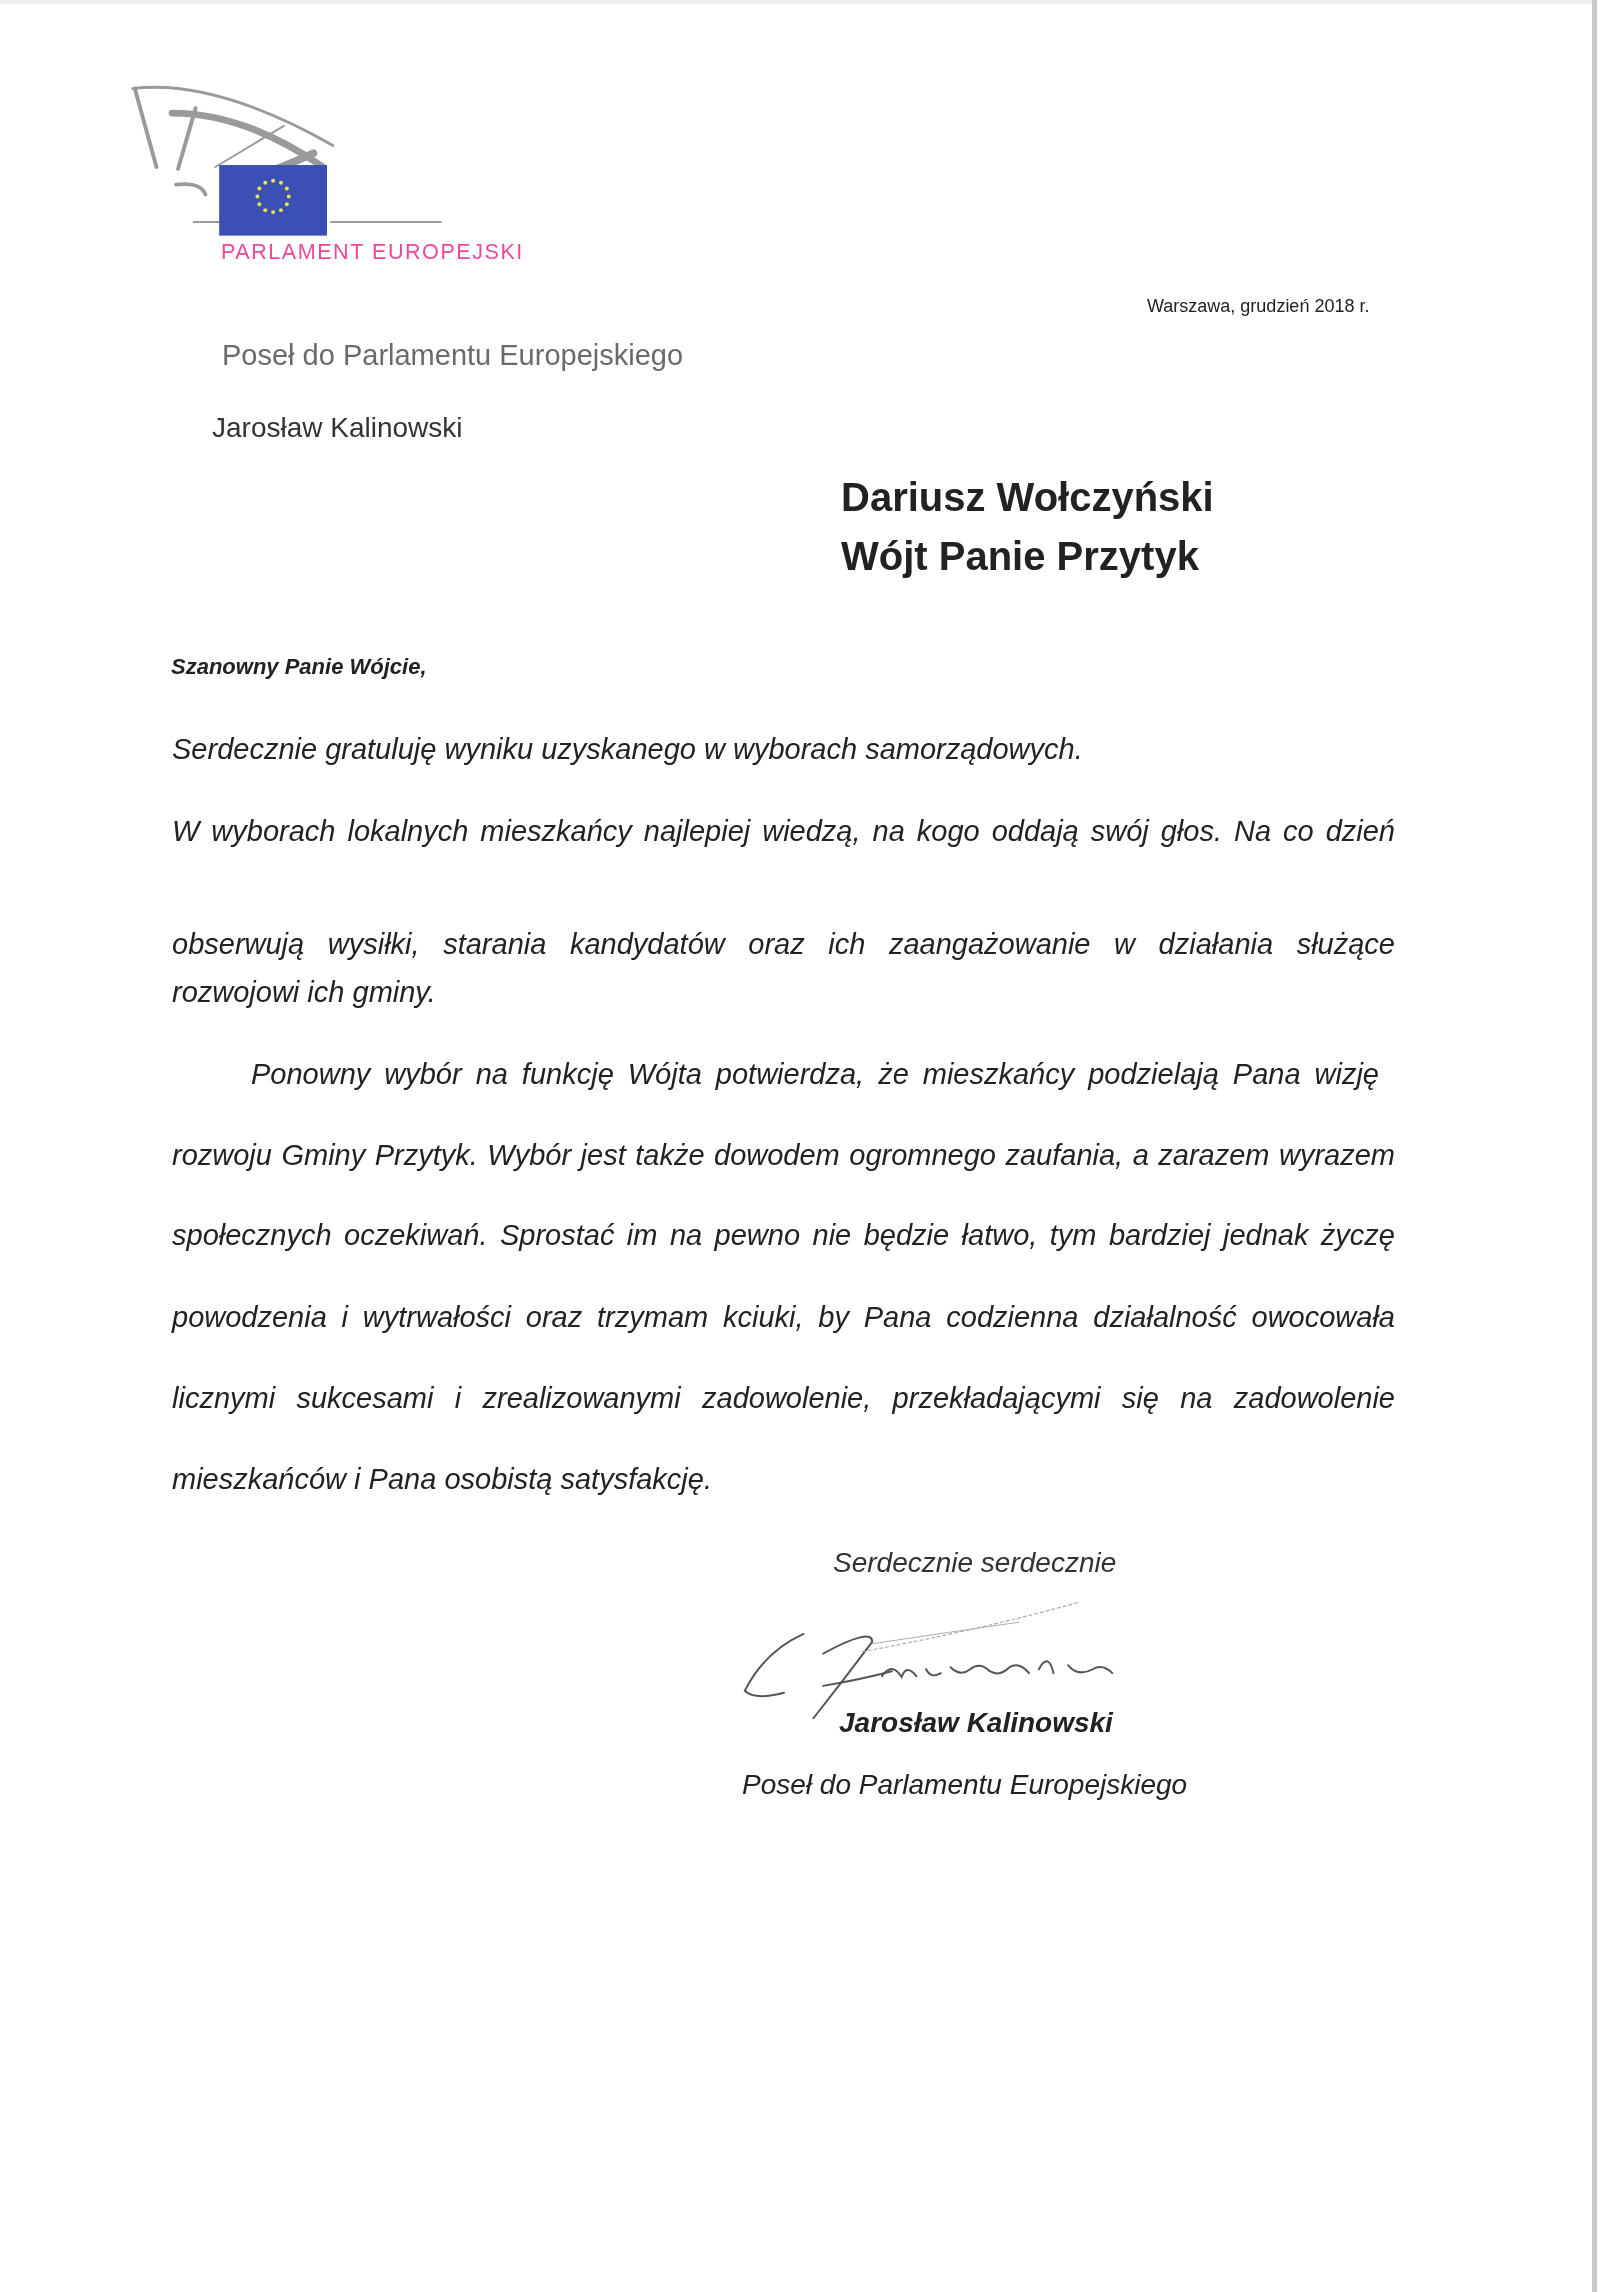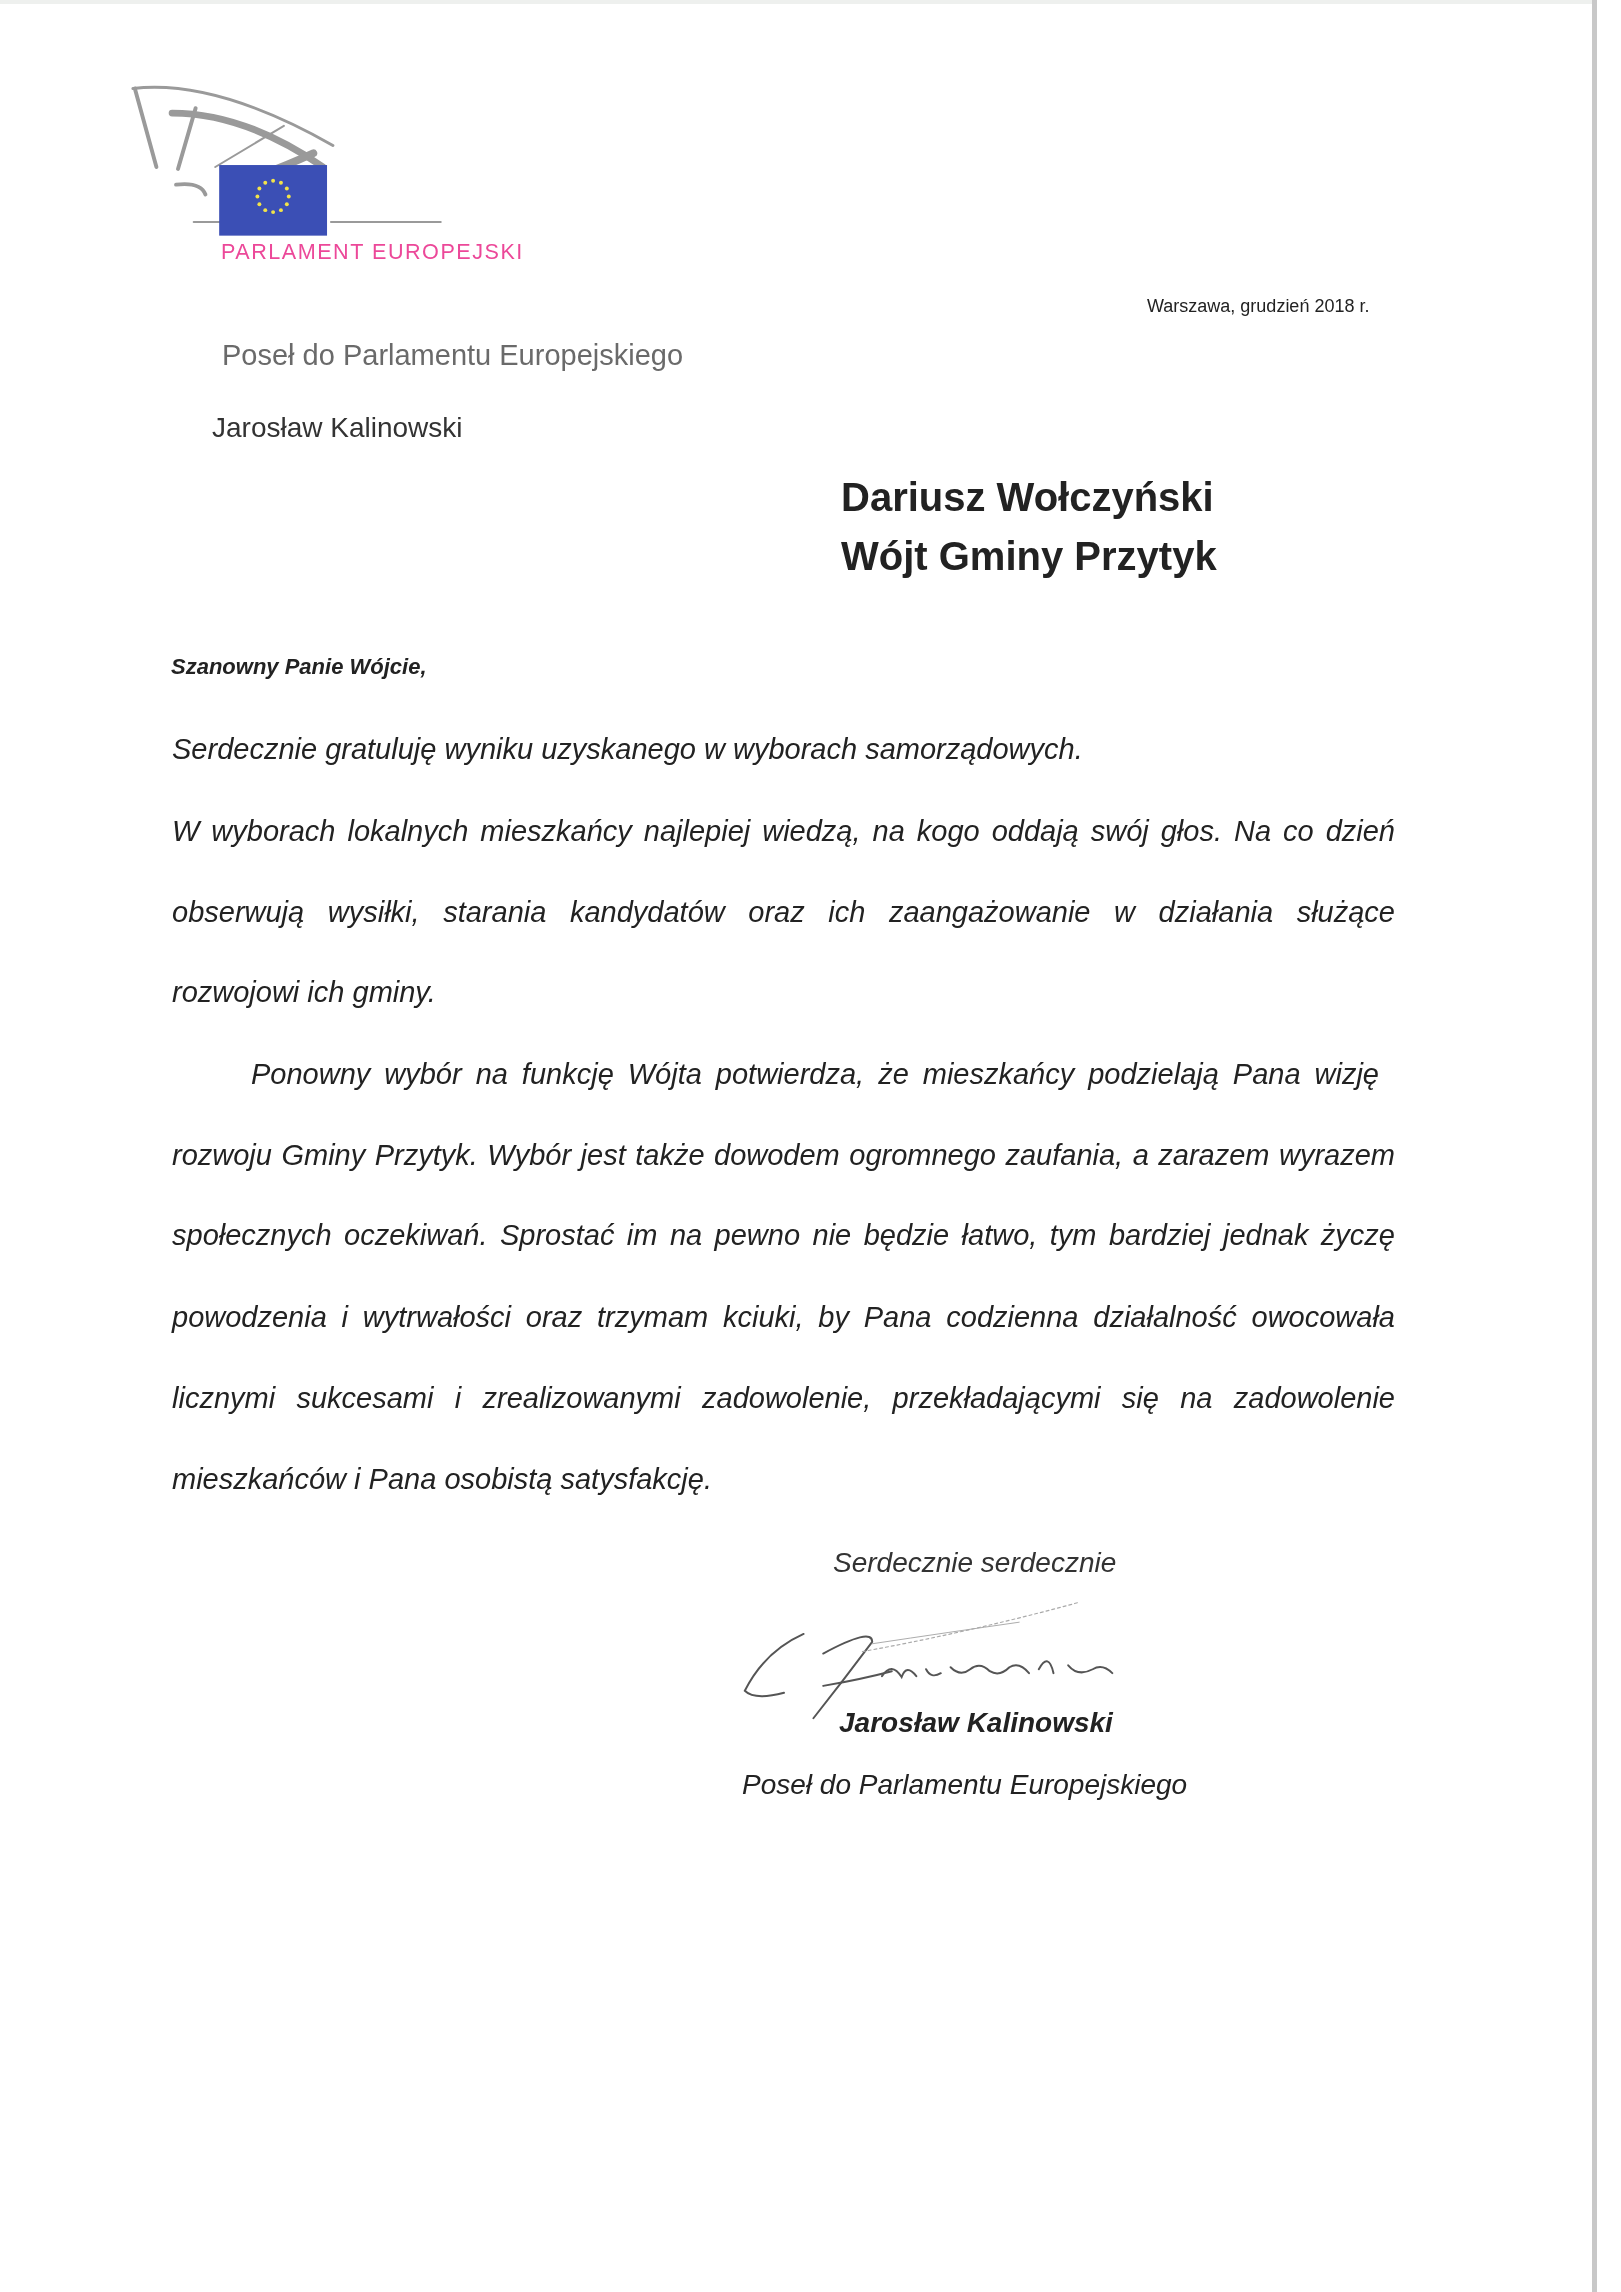--- a/index.html
+++ b/index.html
@@ -59,28 +59,28 @@
   </g>
 </svg>
 
 <div class="abs logo-text">PARLAMENT EUROPEJSKI</div>
 <div class="abs sender-title">Poseł do Parlamentu Europejskiego</div>
 <div class="abs sender-name">Jarosław Kalinowski</div>
 
 <div class="abs date">Warszawa, grudzień 2018 r.</div>
 
 <div class="abs recipient r1">Dariusz Wołczyński</div>
-<div class="abs recipient r2">Wójt Gminy Przytyk</div>
+<div class="abs recipient r2">Wójt Panie Przytyk</div>
 
 <div class="abs salutation">Szanowny Panie Wójcie,</div>
 
 <div class="body-text" style="top:0;">
   <div class="line last" style="top:733px;">Serdecznie gratuluję wyniku uzyskanego w wyborach samorządowych.</div>
   <div class="line" style="top:815px;">W wyborach lokalnych mieszkańcy najlepiej wiedzą, na kogo oddają swój głos. Na co dzień</div>
-  <div class="line" style="top:896px;">obserwują wysiłki, starania kandydatów oraz ich zaangażowanie w działania służące</div>
+  <div class="line" style="top:928px;">obserwują wysiłki, starania kandydatów oraz ich zaangażowanie w działania służące</div>
   <div class="line last" style="top:976px;">rozwojowi ich gminy.</div>
   <div class="line" style="top:1058px; left:79px; width:1128px;">Ponowny wybór na funkcję Wójta potwierdza, że mieszkańcy podzielają Pana wizję</div>
   <div class="line" style="top:1139px;">rozwoju Gminy Przytyk. Wybór jest także dowodem ogromnego zaufania, a zarazem wyrazem</div>
   <div class="line" style="top:1219px;">społecznych oczekiwań. Sprostać im na pewno nie będzie łatwo, tym bardziej jednak życzę</div>
   <div class="line" style="top:1301px;">powodzenia i wytrwałości oraz trzymam kciuki, by Pana codzienna działalność owocowała</div>
   <div class="line" style="top:1382px;">licznymi sukcesami i zrealizowanymi zadowolenie, przekładającymi się na zadowolenie</div>
   <div class="line last" style="top:1420px;margin-top:43px;">mieszkańców i Pana osobistą satysfakcję.</div>
 </div>
 
 <div class="abs closing">Serdecznie serdecznie</div>

